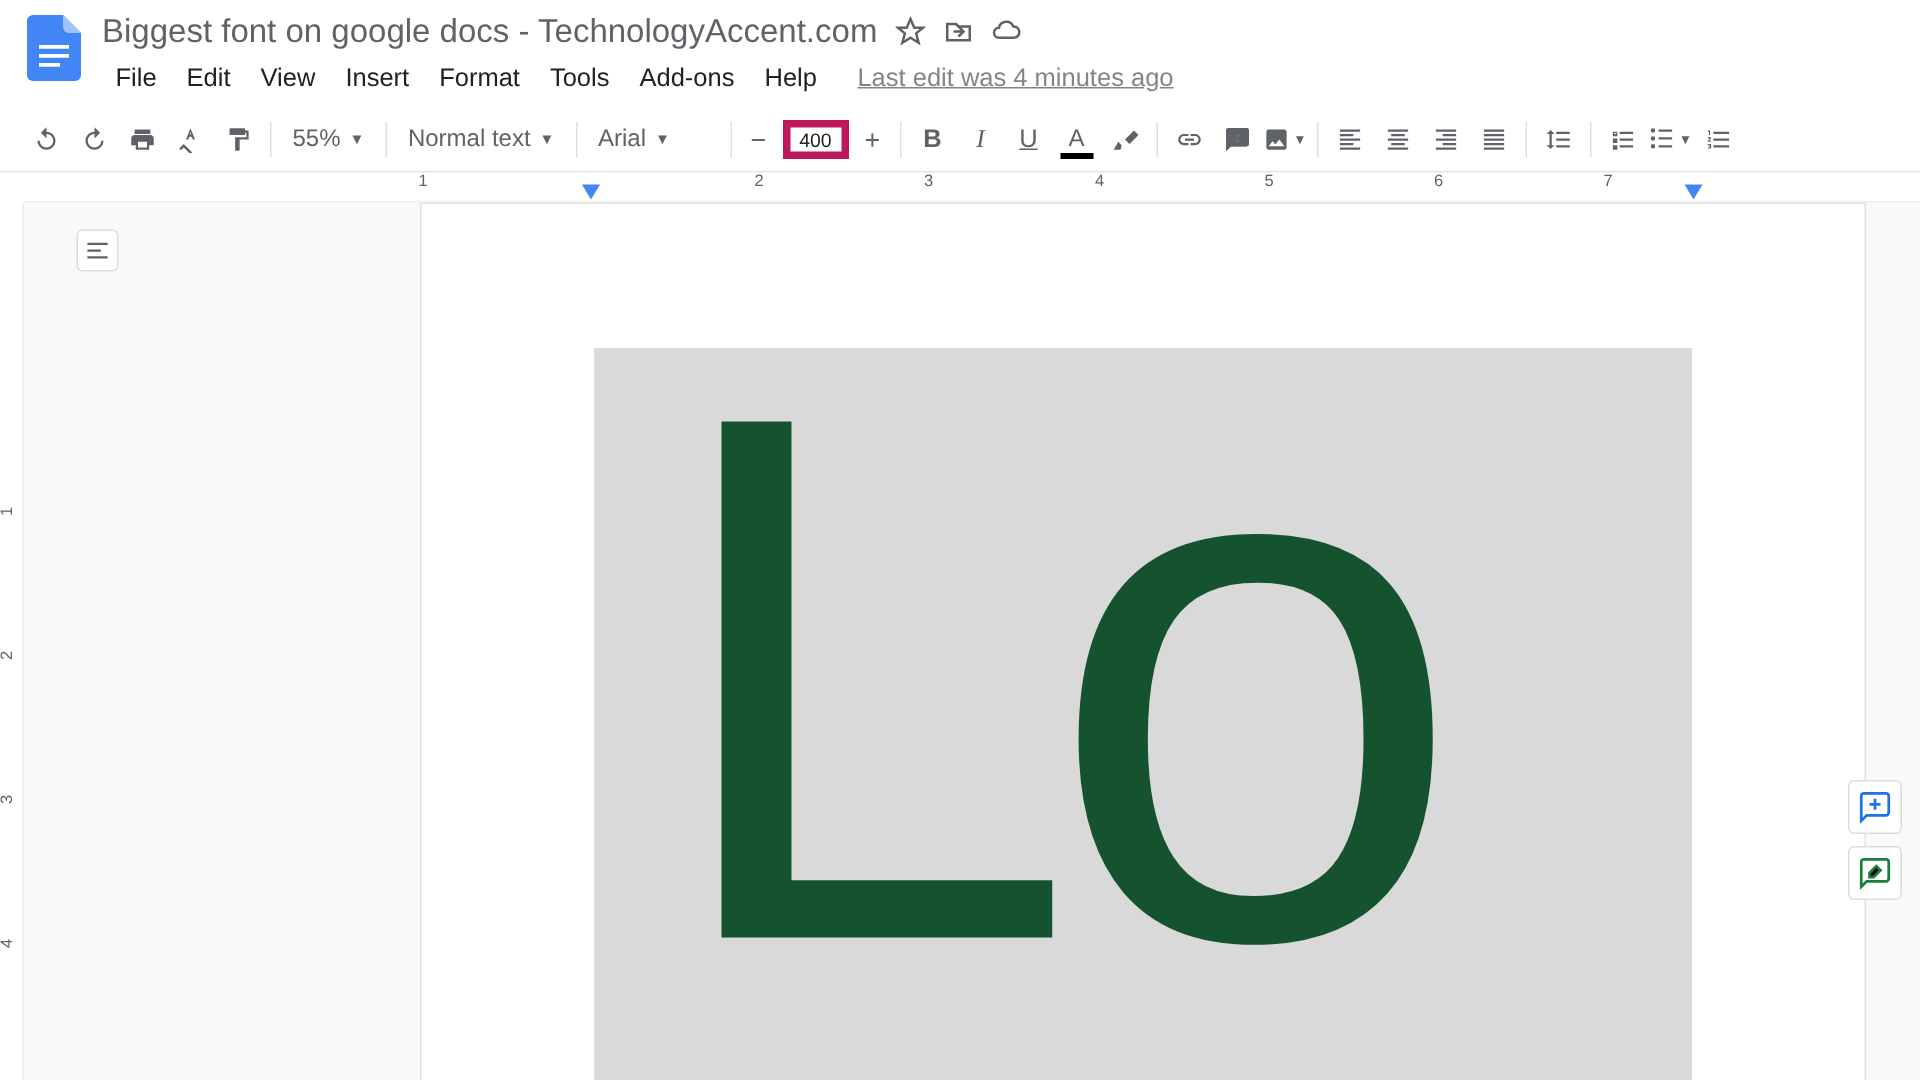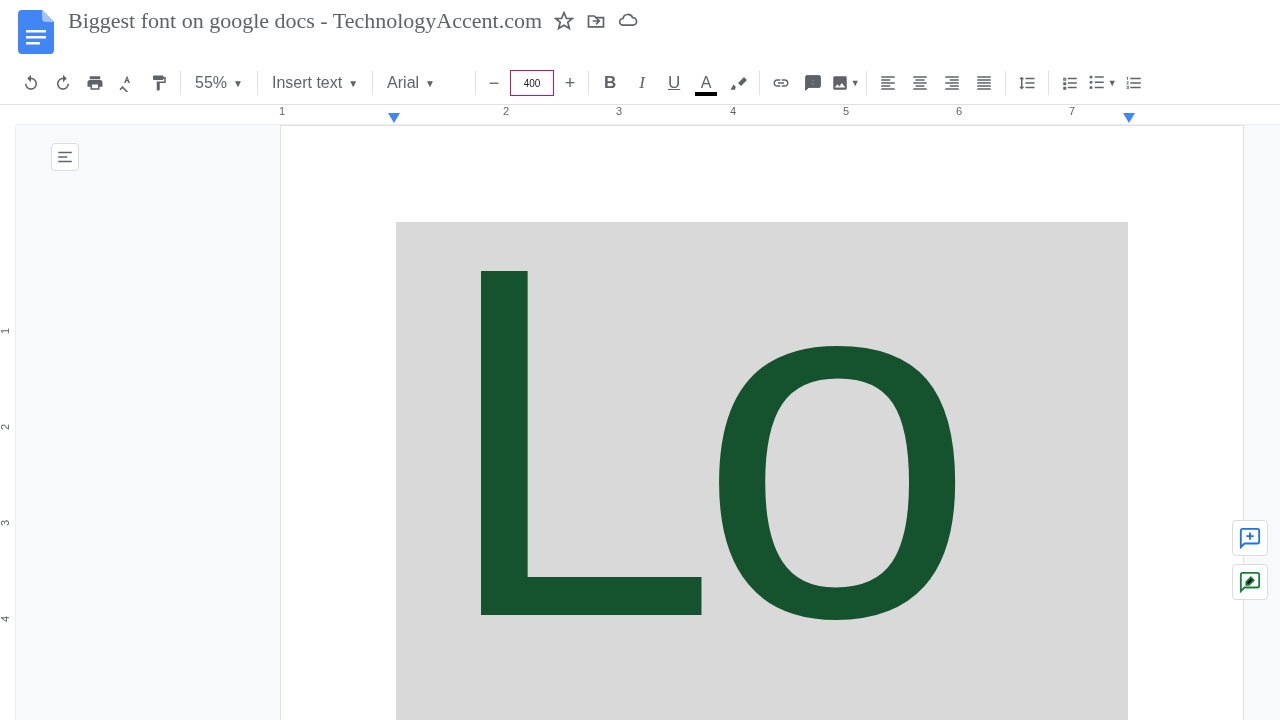--- a/index.html
+++ b/index.html
@@ -2,36 +2,36 @@
 <html><head>
 <meta charset="utf-8">
 <style>
 * { margin: 0; padding: 0; box-sizing: border-box; }
 body { font-family: Arial, sans-serif; background: #fff; width: 1280px; height: 720px; overflow: hidden; }
 
 
 .header { display: flex; align-items: flex-start; padding: 8px 16px 0 16px; }
 .docs-logo { width: 40px; height: 48px; margin-right: 12px; display: flex; align-items: center; justify-content: center; }
 .docs-logo svg { width: 36px; height: 44px; }
-.header-content { flex: 1; font-family: Liberation Serif, serif; }
+.header-content { flex: 1; }
 .title-row { display: flex; align-items: center; gap: 12px; margin-bottom: 4px; }
 .doc-title { font-size: 22px; color: #5f6368; font-weight: 400; }
 .title-icon { width: 20px; height: 20px; color: #5f6368; cursor: pointer; display: flex; align-items: center; justify-content: center; }
 .menubar { display: flex; align-items: center; gap: 2px; }
 .menu-item { font-size: 17px; color: #202124; padding: 4px 9px; cursor: pointer; border-radius: 4px; }
 .last-edit { font-size: 17px; color: #80868b; text-decoration: underline; margin-left: 16px; cursor: pointer; }
 
 
 .toolbar { display: flex; align-items: center; padding: 6px 16px; border-bottom: 1px solid #e0e0e0; gap: 2px; margin-top: 6px; }
 .tb-btn { width: 30px; height: 30px; display: flex; align-items: center; justify-content: center; cursor: pointer; border-radius: 4px; color: #5f6368; }
 .tb-sep { width: 1px; height: 24px; background: #e0e0e0; margin: 0 4px; }
 .tb-select { display: flex; align-items: center; gap: 6px; padding: 4px 8px; cursor: pointer; color: #5f6368; font-size: 16px; border-radius: 4px; }
 .tb-select .chevron { font-size: 10px; }
 .font-size-group { display: flex; align-items: center; }
-.font-size-input { width: 44px; height: 26px; border: 1px solid #be185d; text-align: center; font-size: 10px; color: #202124; margin: 0 4px; }
+.font-size-input { width: 44px; height: 26px; border: 5px solid #be185d; text-align: center; font-size: 13px; color: #202124; margin: 0 4px; }
 .fs-btn { width: 24px; height: 24px; display: flex; align-items: center; justify-content: center; cursor: pointer; color: #5f6368; font-size: 18px; }
 .text-color-btn { position: relative; }
 .text-color-underline { position: absolute; bottom: 2px; left: 4px; right: 4px; height: 4px; background: #000; }
 
 
 .ruler-container { display: flex; }
 .ruler-left { width: 16px; background: #fff; }
 .ruler { flex: 1; height: 20px; position: relative; background: #fff; border-bottom: 1px solid #eee; }
 .ruler-mark { position: absolute; top: 0; font-size: 11px; color: #5f6368; }
 .ruler-indent-left { position: absolute; top: 8px; width: 0; height: 0; border-left: 6px solid transparent; border-right: 6px solid transparent; border-top: 10px solid #4285f4; }
@@ -79,20 +79,31 @@
             <path d="M3 6h7l2 2h9v11H3z"></path>
             <path d="M12 8l4 4-4 4M8 12h8"></path>
           </svg>
       </span>
       <span class="title-icon">
         <svg width="22" height="18" viewBox="0 0 24 18" fill="none" stroke="#5f6368" stroke-width="2">
             <path d="M6 14a4 4 0 0 1 0-8 6 6 0 0 1 11.5-1A4.5 4.5 0 0 1 18 14H6z"></path>
           </svg>
       </span>
     </div>
+    <div class="menubar">
+      <span class="menu-item">File</span>
+      <span class="menu-item">Edit</span>
+      <span class="menu-item">View</span>
+      <span class="menu-item">Insert</span>
+      <span class="menu-item">Format</span>
+      <span class="menu-item">Tools</span>
+      <span class="menu-item">Add-ons</span>
+      <span class="menu-item">Help</span>
+      <span class="last-edit">Last edit was 4 minutes ago</span>
+    </div>
   </div>
 </div>
 
 <div class="toolbar">
   <div class="tb-btn">
       <svg width="18" height="18" viewBox="0 0 24 24">
         <path fill="#5f6368" d="M12 5V1L7 6l5 5V7c3.3 0 6 2.7 6 6s-2.7 6-6 6-6-2.7-6-6H4c0 4.4 3.6 8 8 8s8-3.6 8-8-3.6-8-8-8z"></path>
       </svg>
     </div>
   <div class="tb-btn">
@@ -115,21 +126,21 @@
         <path fill="#5f6368" d="M18 4V3c0-.6-.4-1-1-1H5c-.6 0-1 .4-1 1v4c0 .6.4 1 1 1h12c.6 0 1-.4 1-1V6h1v4H9v11c0 .6.4 1 1 1h2c.6 0 1-.4 1-1v-9h8V4h-3z"></path>
       </svg>
     </div>
   <div class="tb-sep"></div>
   <div class="tb-select">
       <span>55%</span>
       <span class="chevron">▼</span>
     </div>
   <div class="tb-sep"></div>
   <div class="tb-select">
-      <span>Insert text</span>
+      <span>Normal text</span>
       <span class="chevron">▼</span>
     </div>
   <div class="tb-sep"></div>
   <div class="tb-select" style="min-width:90px">
       <span>Arial</span>
       <span class="chevron">▼</span>
     </div>
   <div class="tb-sep"></div>
   <div class="font-size-group">
     <div class="fs-btn">−</div>

